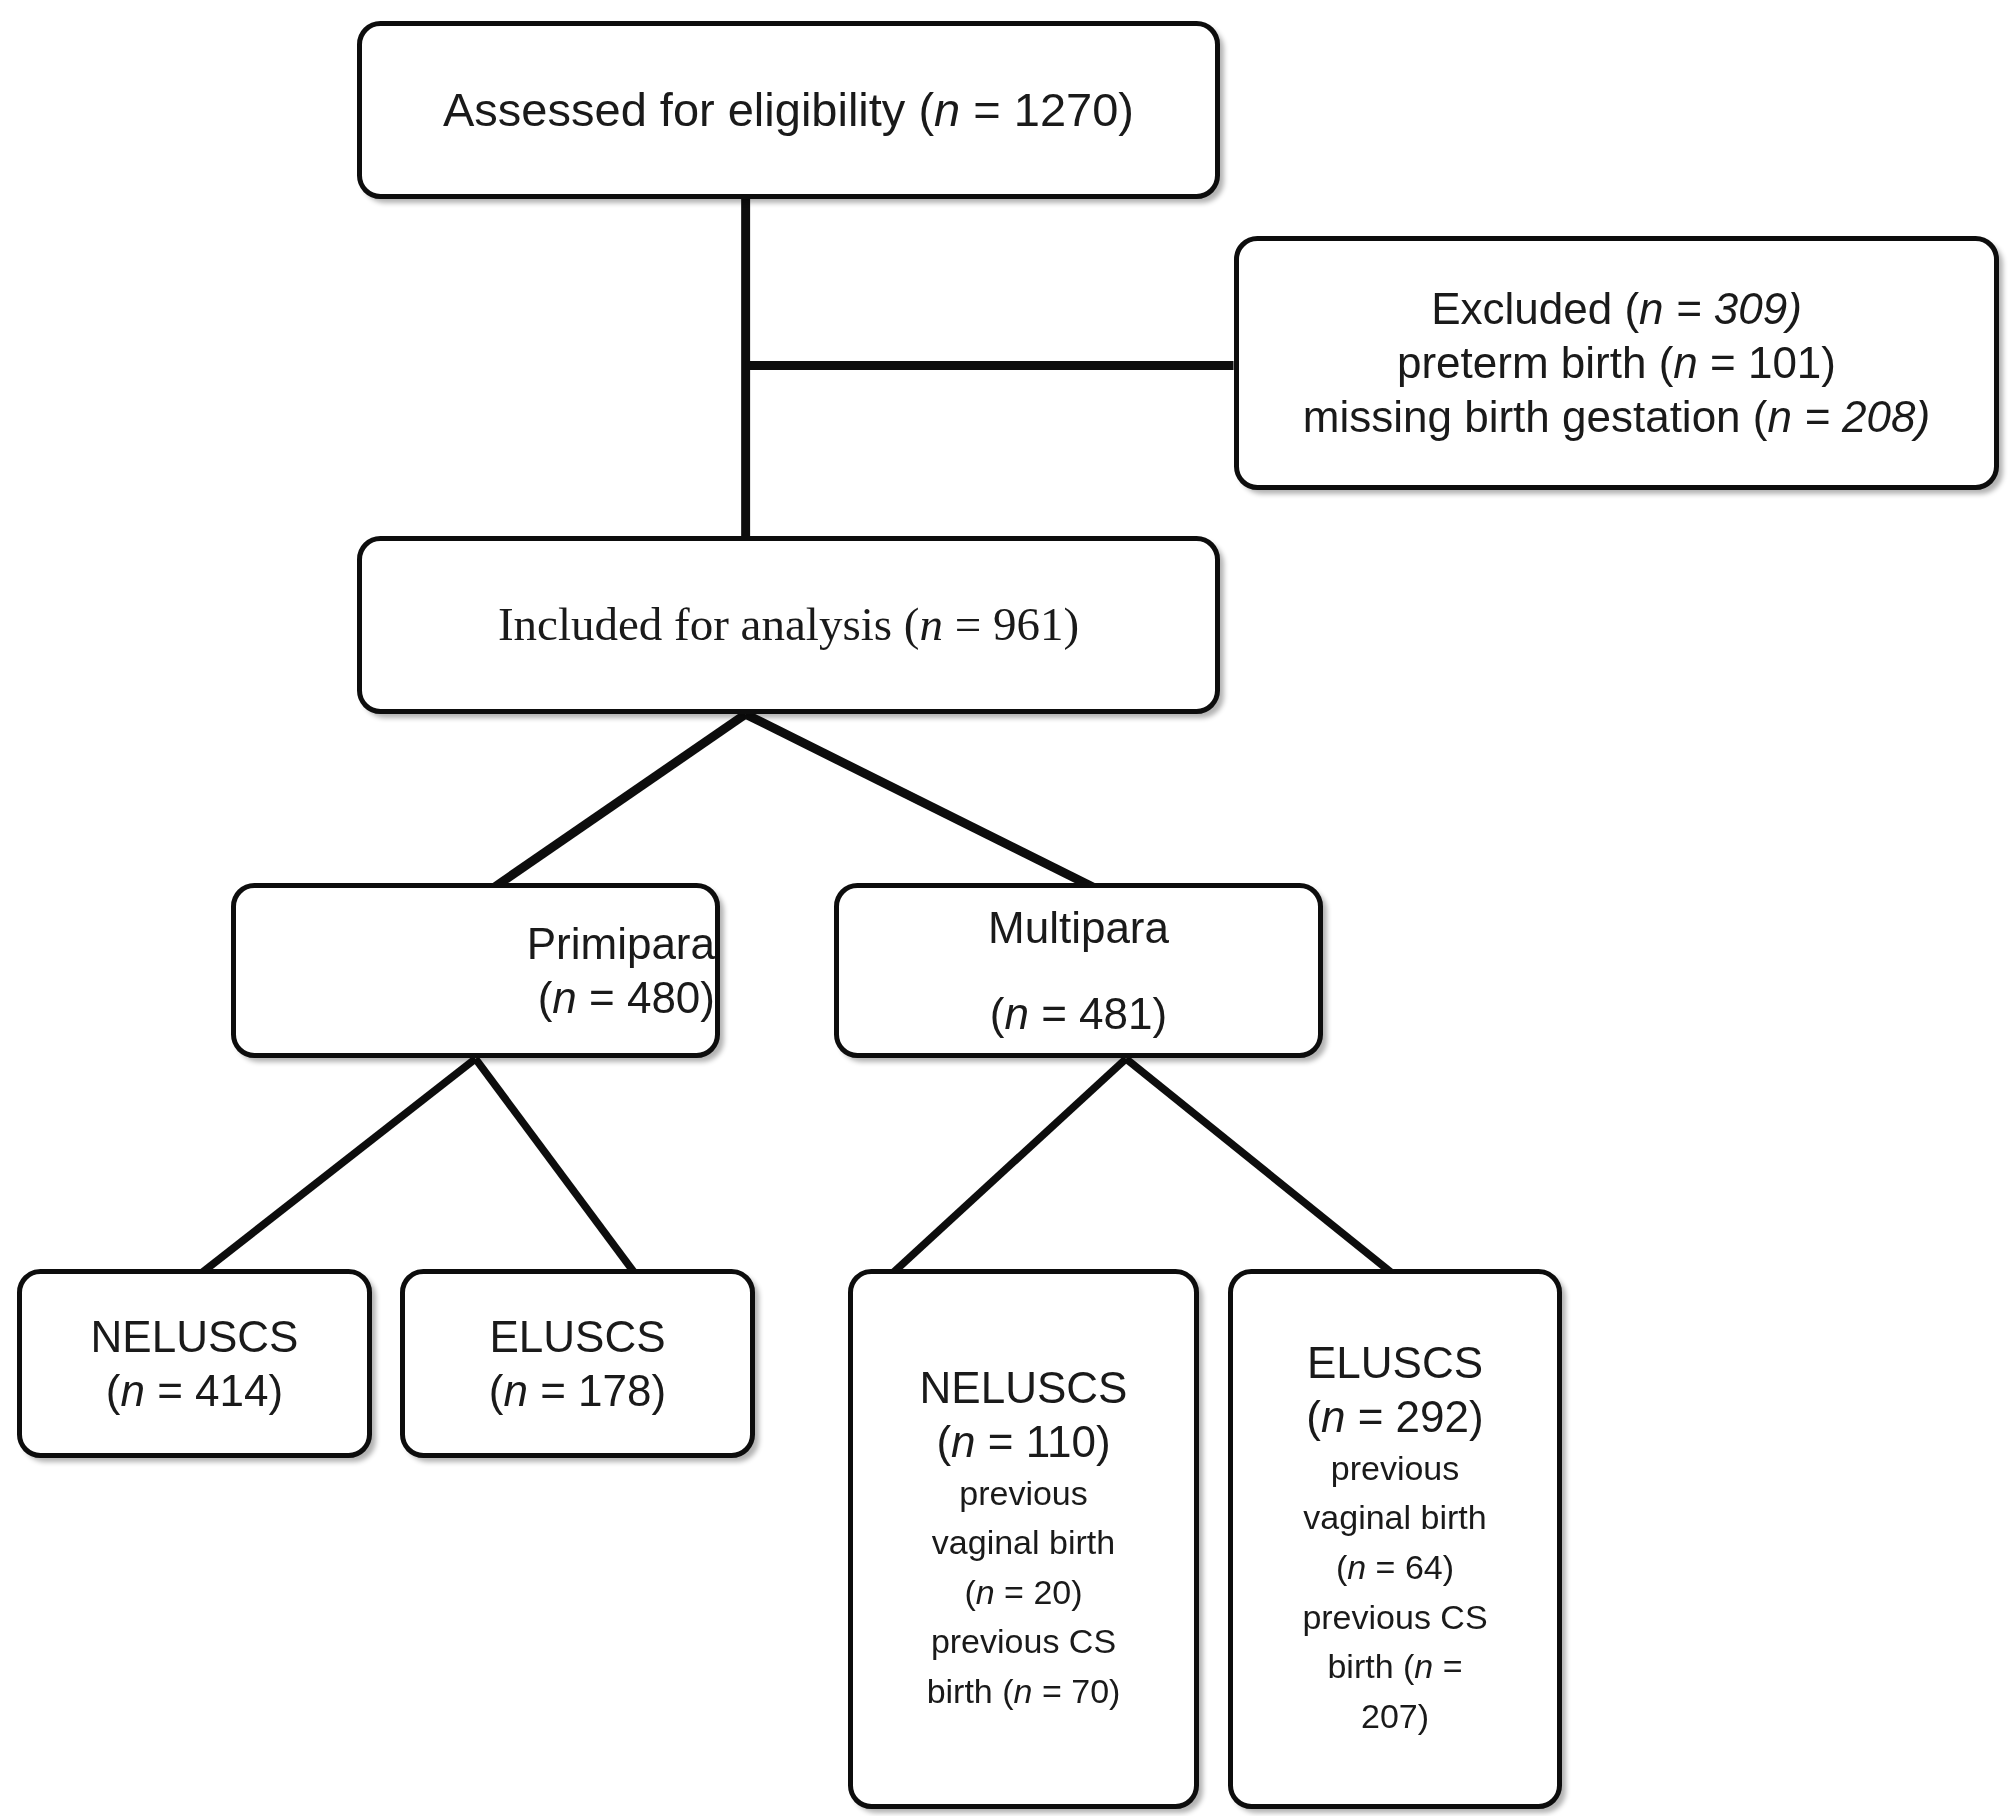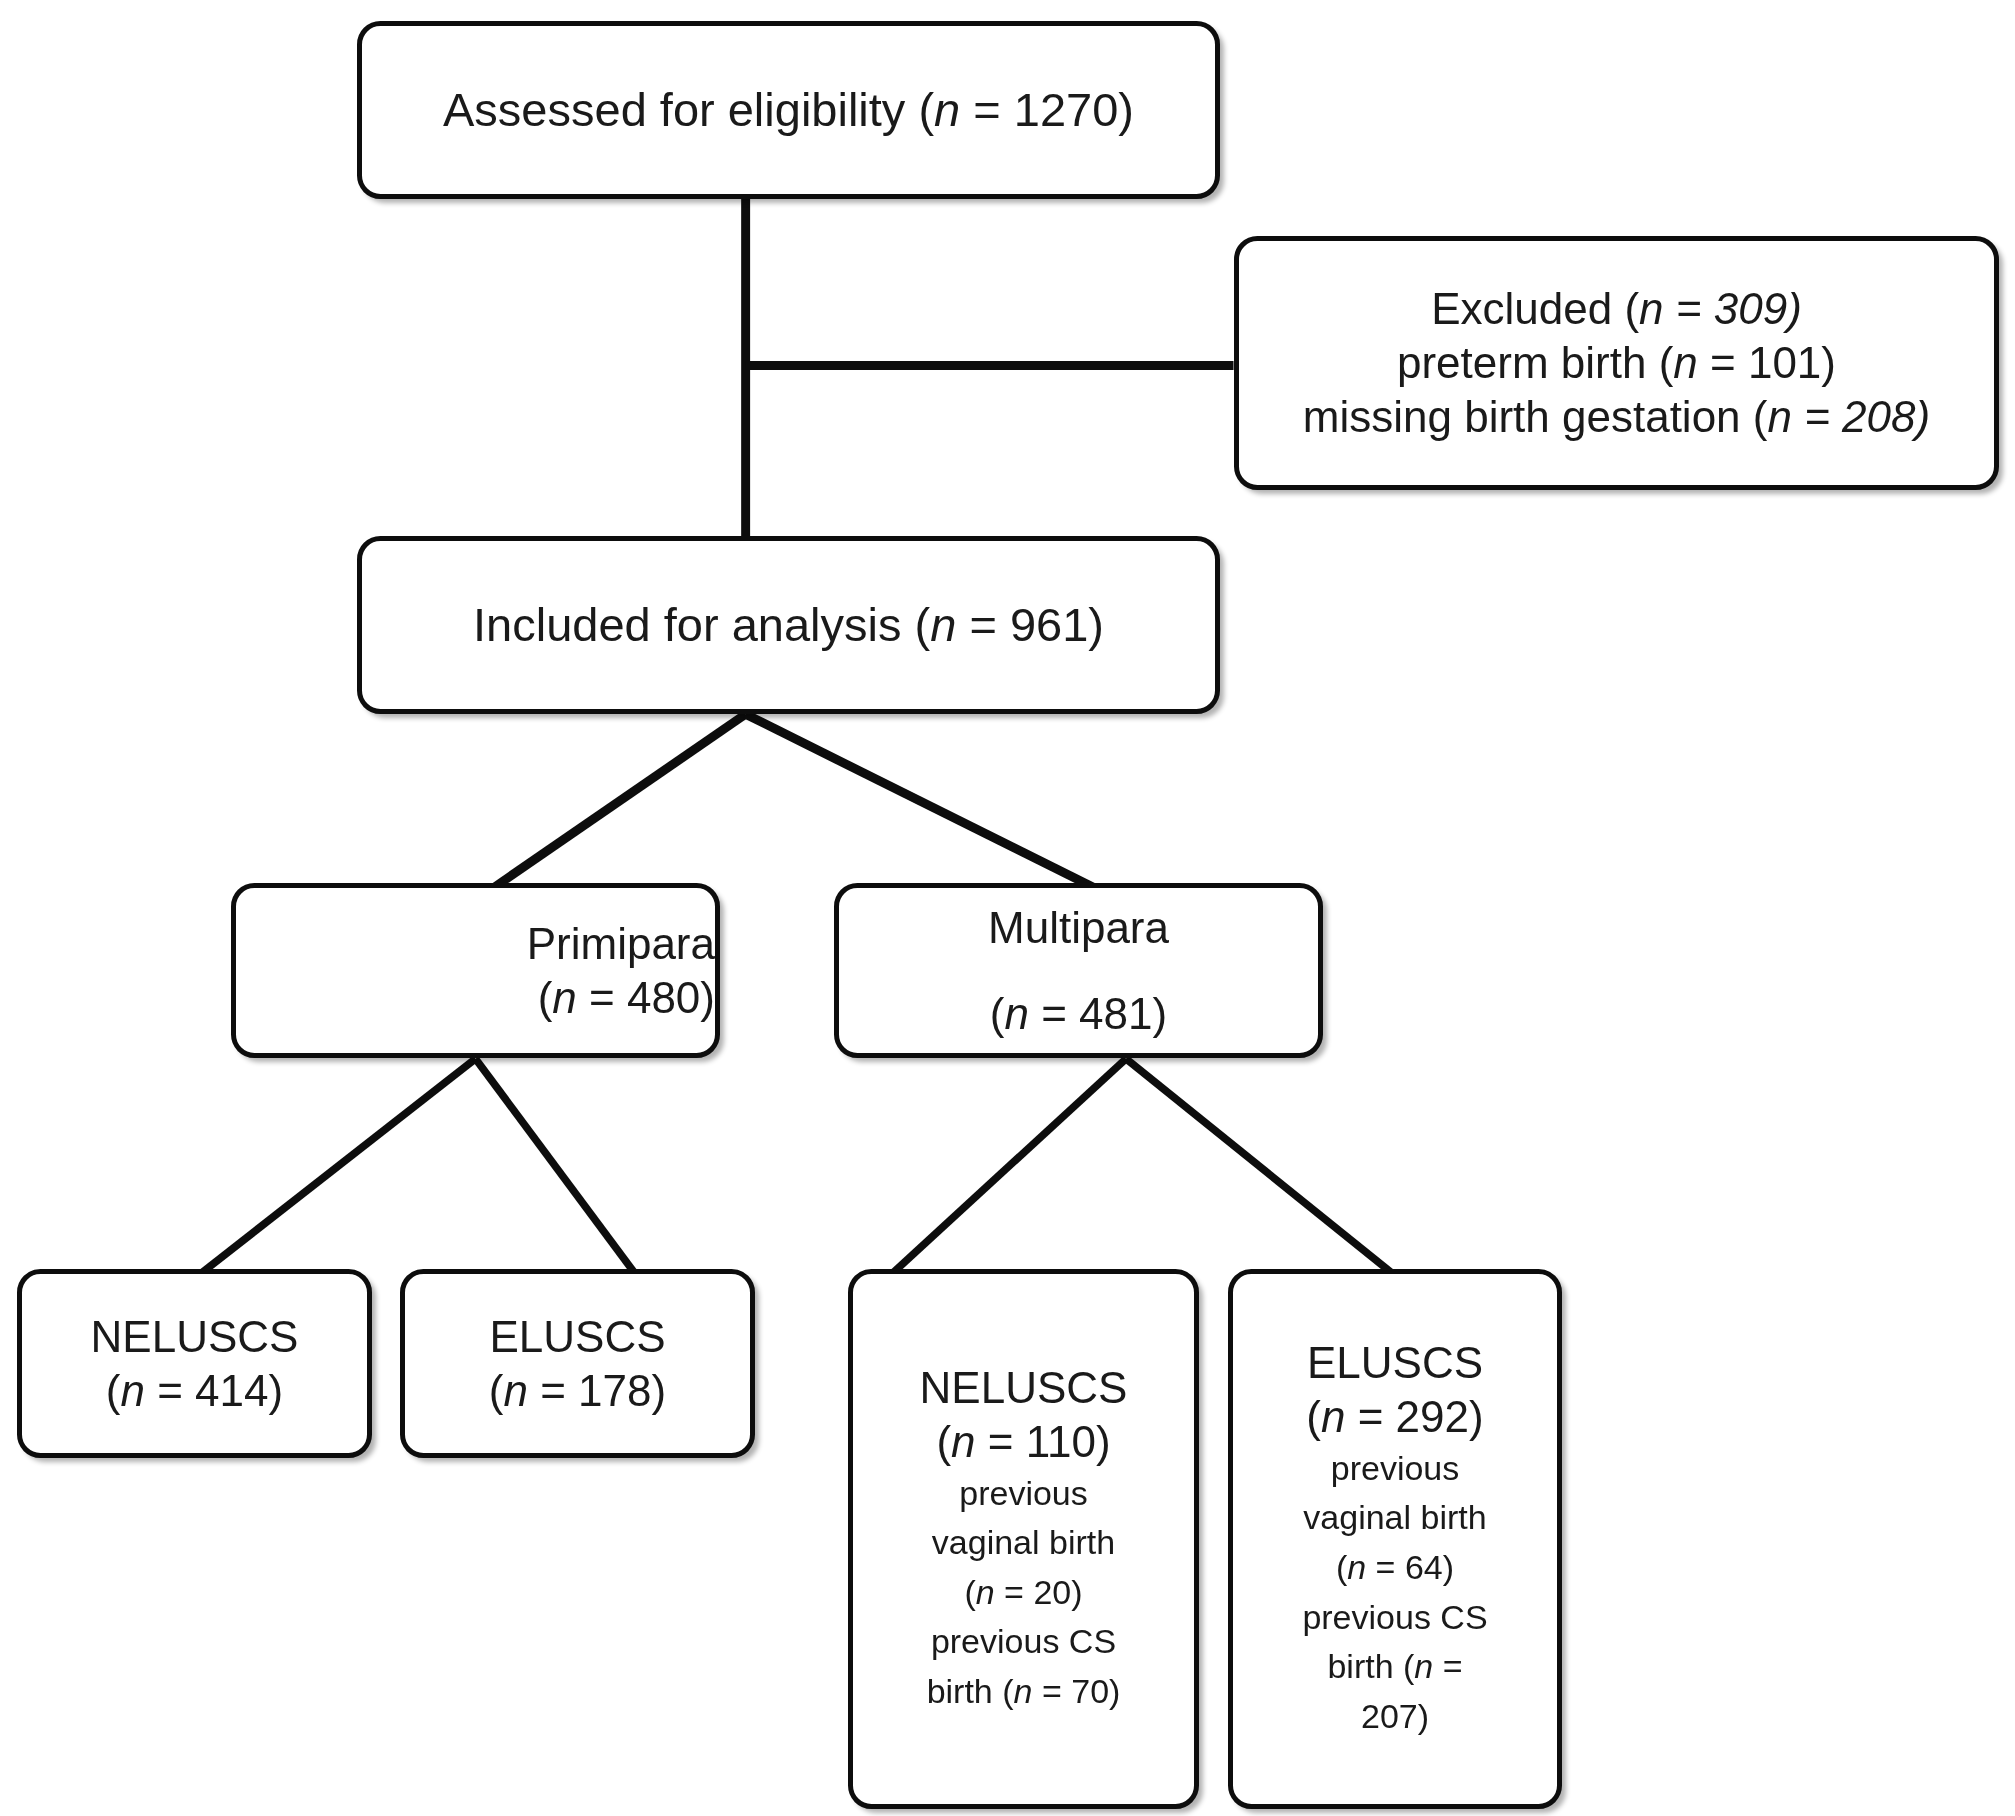--- a/index.html
+++ b/index.html
@@ -46,21 +46,21 @@
     font-style: italic;
   }
   
   .t-lg  { font-size: 47px; line-height: 1.18; }
   .t-md  { font-size: 44px; line-height: 1.22; }
   .t-xs  { font-size: 34px; line-height: 1.46; }
 
   
   #node-assessed      { left: 357px;  top: 20.7px;   width: 863px; height: 178px; }
   #node-excluded      { left: 1234px; top: 236px;  width: 765px; height: 254px; padding: 0 20px; }
-  #node-included      { left: 357px;  top: 536px;  width: 863px; height: 178px; }
+  #node-included      { left: 357px;  top: 536px;  width: 863px; height: 178px; font-family: Liberation Serif, serif; }
   #node-primipara     { left: 231px;  top: 883px; width: 489px;  height: 175px; text-align: right; }
   #node-multipara     { left: 834px; top: 883px; width: 489px;  height: 175px; gap: 32px; }
   #node-primi-nelu    { left: 17px;   top: 1269px; width: 355px;  height: 189px; }
   #node-primi-elu     { left: 400px;  top: 1269px; width: 355px;  height: 189px; }
   #node-multi-nelu    { left: 848px; top: 1269px; width: 351px;  height: 540px; padding: 0 9.6px; }
   #node-multi-elu     { left: 1228px; top: 1269px; width: 334px;  height: 540px; padding: 0 9.6px; }
 
   #node-multi-nelu .line,
   #node-multi-elu  .line { white-space: normal; }
 </style>

